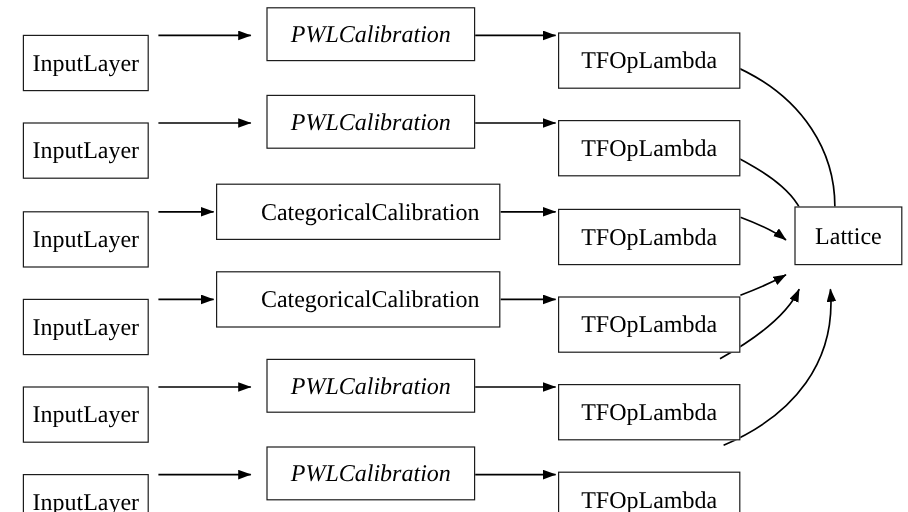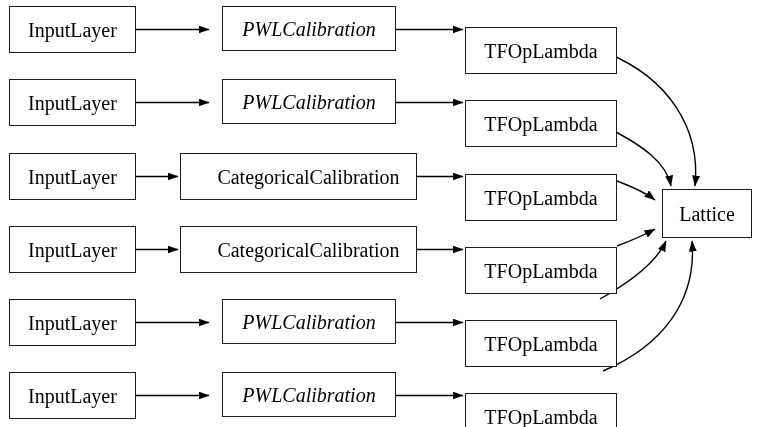--- a/index.html
+++ b/index.html
@@ -29,25 +29,25 @@
     border: 1.5px solid #1c1c1c;
     color: #000000;
     font-size: 20px;
     line-height: 1;
     display: flex;
     align-items: center;
     justify-content: center;
     white-space: nowrap;
   }
   
-  .col-input  { left: 9px;   width: 127px; height: 47px; }
+  .col-input  { left: 19px;   width: 105px; height: 47px; margin-top: 23px; }
   .col-pwl    { left: 222px; width: 174px; height: 45px; font-style: italic; }
   .col-cat    { left: 180px; width: 237px; height: 47px; padding-left: 20px; }
   .col-op     { left: 465px; width: 152px; height: 47px; margin-top: 21px; }
-  .col-out    { left: 662px; width: 90px;  height: 49px; top: 189px; }
+  .col-out    { left: 662px; width: 90px;  height: 49px; top: 172px; }
   
   .row-0 { top: 6px; }
   .row-1 { top: 79px; }
   .row-2 { top: 153px; }
   .row-3 { top: 226px; }
   .row-4 { top: 299px; }
   .row-5 { top: 372px; }
   .edge-line {
     stroke: #000000;
     stroke-width: 1.4;

